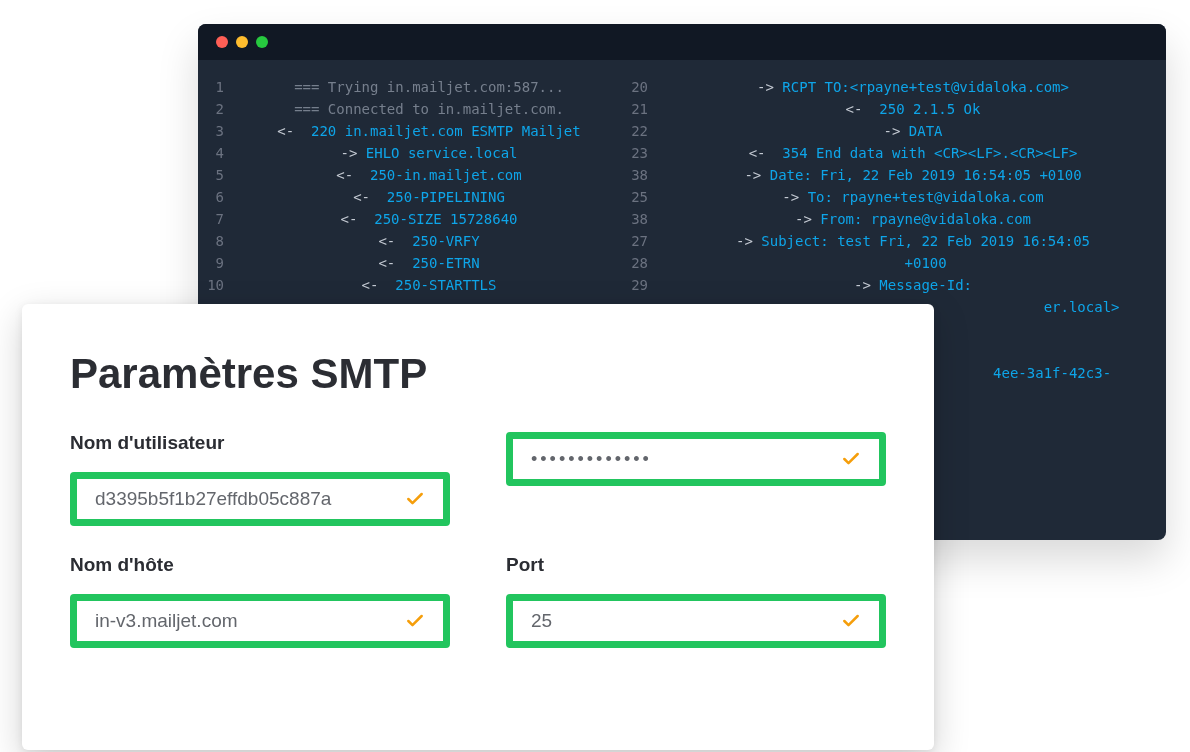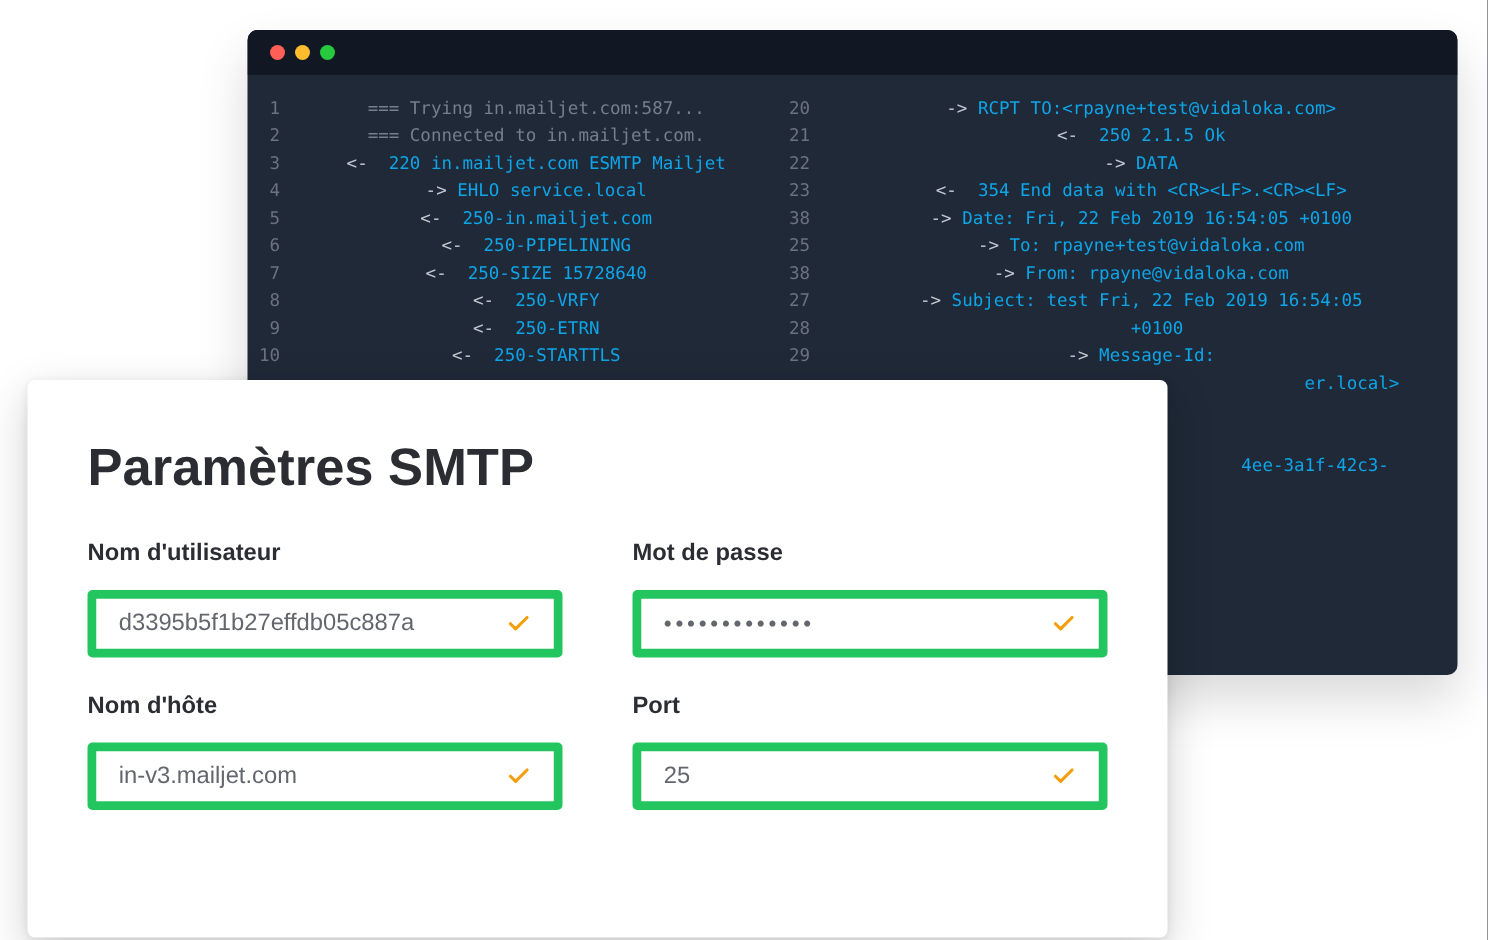--- a/index.html
+++ b/index.html
@@ -200,21 +200,20 @@
         <input type="text" value="d3395b5f1b27effdb05c887a" style="">
         <span class="check-icon">
           <svg viewBox="0 0 24 24" fill="none" stroke="currentColor" stroke-width="3" stroke-linecap="round" stroke-linejoin="round">
               <polyline points="4 12 9 17 20 6"></polyline>
             </svg>
         </span>
       </div>
     </div>
 
     <div class="form-field">
-      <label class="field-label">Mot de passe</label>
       <div class="input-wrap">
         <span class="dots-pass">•••••••••••••</span>
         <span class="check-icon">
           <svg viewBox="0 0 24 24" fill="none" stroke="currentColor" stroke-width="3" stroke-linecap="round" stroke-linejoin="round">
               <polyline points="4 12 9 17 20 6"></polyline>
             </svg>
         </span>
       </div>
     </div>
 

